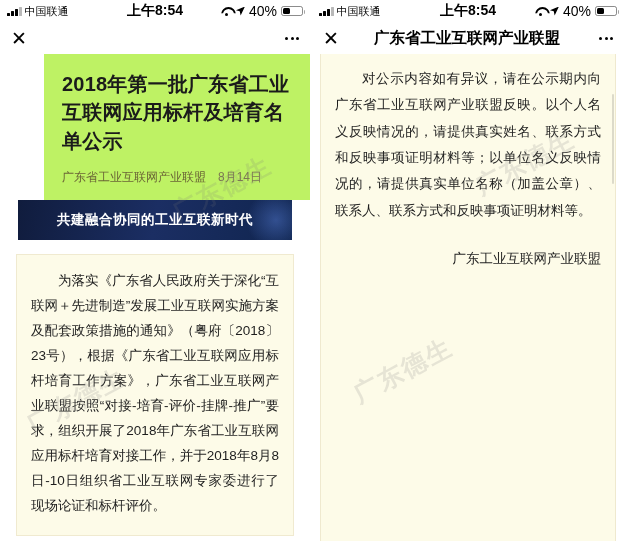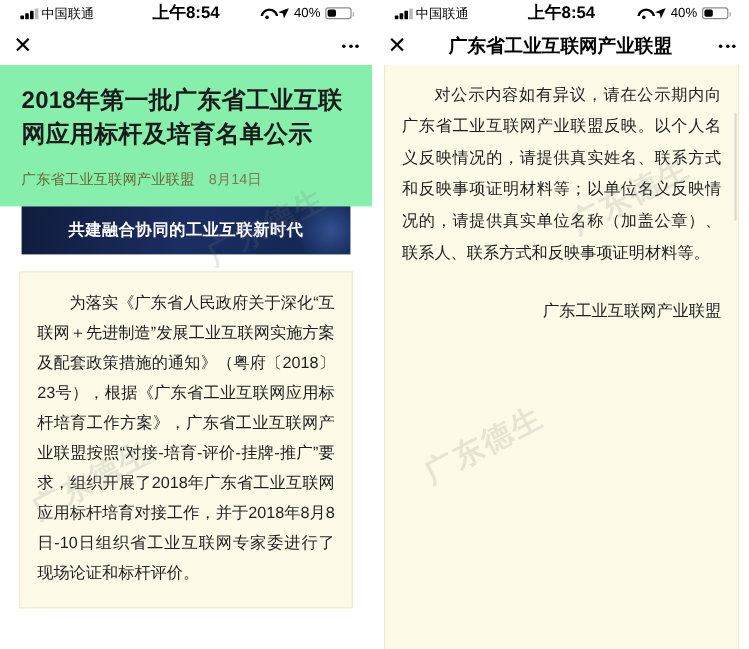--- a/index.html
+++ b/index.html
@@ -18,21 +18,21 @@
   }
   .screen.left { border-right: 2px solid #ffffff; }
 
   
   .statusbar {
     height: 22px;
     display: flex;
     align-items: center;
     font-size: 11px;
     color: #000;
-    padding: 0 17px;
+    padding: 0 7px;
     position: relative;
   }
   .sb-left { display: flex; align-items: center; gap: 3px; }
   .sb-signal { display: flex; align-items: flex-end; gap: 1.5px; height: 9px; }
   .sb-signal i { width: 2.5px; background: #000; border-radius: 0.5px; display: block; }
   .sb-signal i:nth-child(1) { height: 3px; }
   .sb-signal i:nth-child(2) { height: 5px; }
   .sb-signal i:nth-child(3) { height: 7px; }
   .sb-signal i:nth-child(4) { height: 9px; background: #b9b9b9; }
   .sb-carrier { font-size: 11px; letter-spacing: 0; }
@@ -55,21 +55,21 @@
   .sb-wifi::after {
     content: "";
     position: absolute; left: 4px; top: 6px;
     width: 3px; height: 3px; background: #000; border-radius: 50%;
   }
   .sb-loc {
     width: 9px; height: 9px;
     background: #000;
     clip-path: polygon(100% 0, 0 42%, 42% 52%, 52% 100%);
   }
-  .sb-batt-text { font-size: 11px; }
+  .sb-batt-text { font-size: 14px; }
   .sb-batt {
     width: 22px; height: 10px;
     border: 1px solid rgba(0,0,0,.45);
     border-radius: 2.5px;
     position: relative;
     padding: 1px;
   }
   .sb-batt::after {
     content: "";
     position: absolute; right: -3px; top: 3px;
@@ -113,24 +113,25 @@
   }
   .nav-more i { width: 3px; height: 3px; border-radius: 50%; background: #000; display: block; }
 
   
   .left-body {
     position: relative;
     height: calc(541px - 22px - 32px);
     overflow: hidden;
   }
   .hero {
-    background: #86efac;
+    background: #bef264;
     padding: 16px 18px 14px 18px;
     position: relative;
     overflow: hidden;
+    margin-left: 44px;
   }
   .hero-title {
     font-size: 20px;
     font-weight: bold;
     line-height: 1.42;
     color: #1b1b1b;
     letter-spacing: .2px;
   }
   .hero-meta {
     margin-top: 14px;

